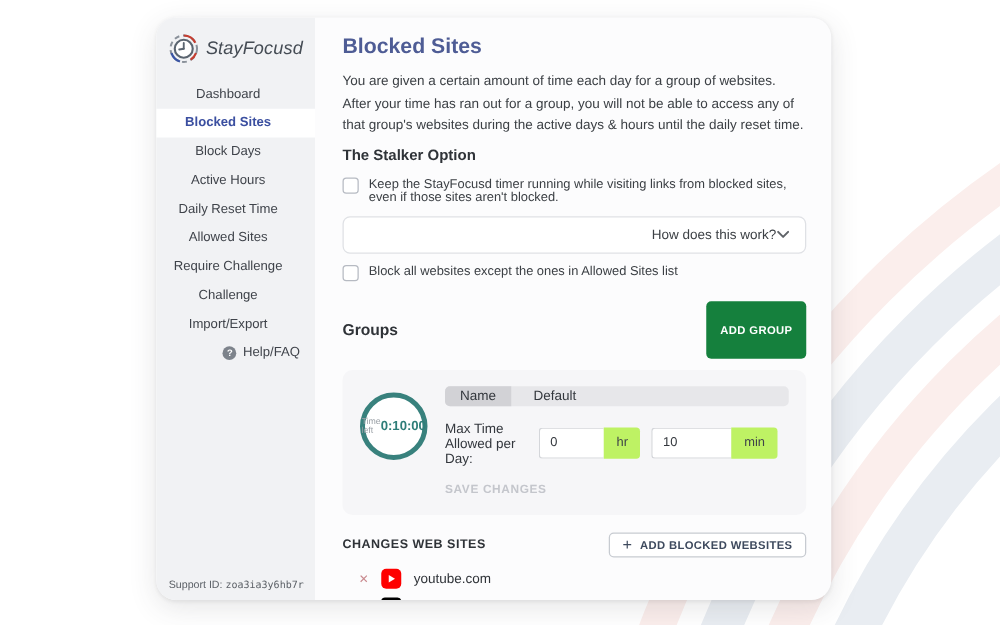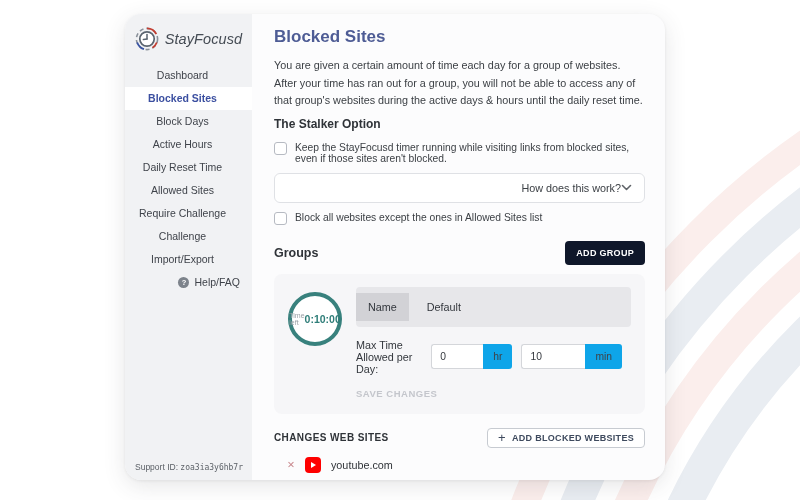--- a/index.html
+++ b/index.html
@@ -57,46 +57,46 @@
     background:#fff; margin-top:0; cursor:pointer;
   }
   .accordion {
     border:1px solid #dfe1e5; border-radius:6px; background:#fff;
     display:flex; align-items:center; justify-content:flex-end;
     padding:8px 12px; font-size:10.8px; color:#3c4045; margin:9px 0 9px 0; cursor:pointer;
   }
   .groups-hdr { display:flex; align-items:center; justify-content:space-between; margin-top:16px; }
   .groups-title { font-size:12.5px; font-weight:700; color:#2f3338; }
   .btn-primary {
-    background:#0f172a; color:#fff; border:none; border-radius:4px;
+    background:#15803d; color:#fff; border:none; border-radius:4px;
     font-family:inherit; font-size:9px; font-weight:700; letter-spacing:.3px;
-    padding:7px 11px; cursor:pointer;
+    padding:18px 11px; cursor:pointer;
   }
 
   .group-panel { margin-top:9px; background:#f6f6f8; border-radius:8px; padding:13px 14px; display:flex; gap:14px; }
   .timer {
     width:54px; height:54px; border-radius:50%; border:4px solid #38817d; background:#fff;
     display:flex; align-items:center; justify-content:center; flex-shrink:0;
     margin-top:5px;
   }
   .timer-label { font-size:7px; color:#9aa0a6; }
   .timer-value { font-size:10.5px; font-weight:700; color:#2e7d78; margin-top:1px; }
   .group-right { flex:1; }
-  .name-bar { display:flex; background:#e7e7ea; border-radius:4px; overflow:hidden; height:40px; align-items:center; }
+  .name-bar { display:flex; background:#e7e7ea; border-radius:4px; overflow:hidden; height:16px; align-items:center; }
   .name-chip { background:#d2d2d6; padding:0 12px; line-height:28px; height:28px; font-size:10.8px; color:#33373d; }
   .name-value { padding-left:18px; font-size:10.8px; color:#33373d; }
   .maxtime-row { display:flex; align-items:center; margin-top:12px; }
   .maxtime-label { font-size:10.8px; color:#33373d; margin-right:9px; }
   .time-input {
     width:52px; height:25px; border:1px solid #d4d6da; border-right:none; border-radius:3px 0 0 3px;
     padding:0 8px; font-family:inherit; font-size:10.3px; color:#33373d; background:#fff; outline:none;
   }
   .time-input.min { width:64px; }
   .unit-chip {
-    height:25px; line-height:25px; background:#0ea5e9; padding:0 10px; font-size:10.3px;
+    height:25px; line-height:25px; background:#bef264; padding:0 10px; font-size:10.3px;
     color:#3f4349; border-radius:0 3px 3px 0; margin-right:9px;text-align:center;
   }
   .save-btn {
     display:inline-block; margin-top:13px; background:none; border:none; font-family:inherit;
     font-size:9.5px; font-weight:700; letter-spacing:.5px; color:#c4c6cc; cursor:default; padding:0;
   }
 
   .blocked-hdr { display:flex; align-items:center; justify-content:space-between; margin-top:14px; }
   .blocked-title { font-size:10px; font-weight:700; letter-spacing:.4px; color:#2f3338; }
   .btn-outline {

